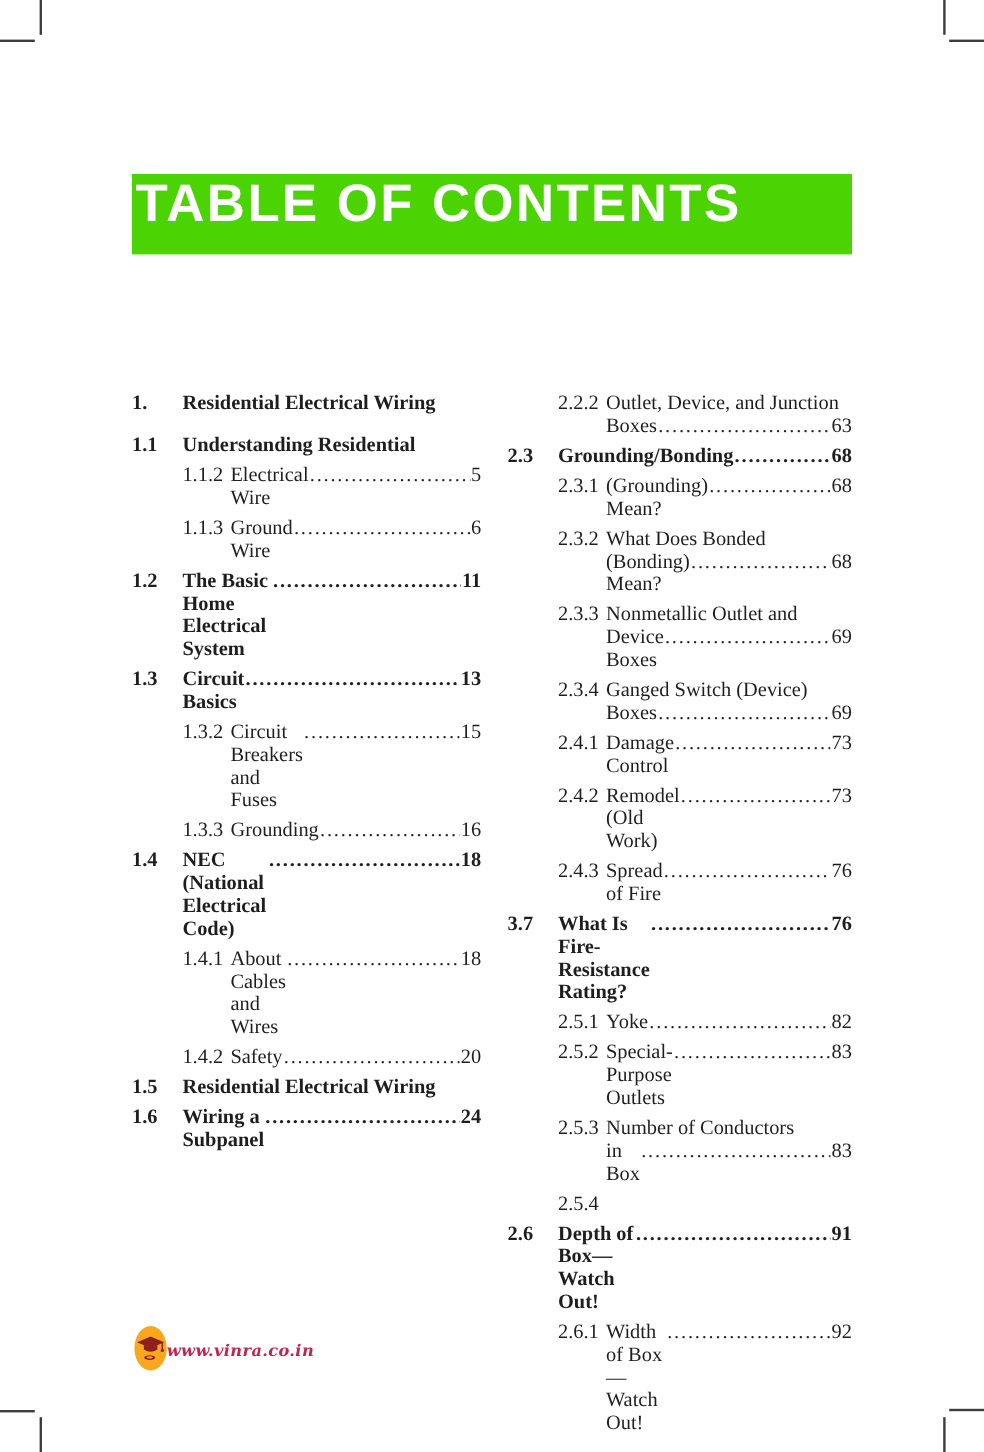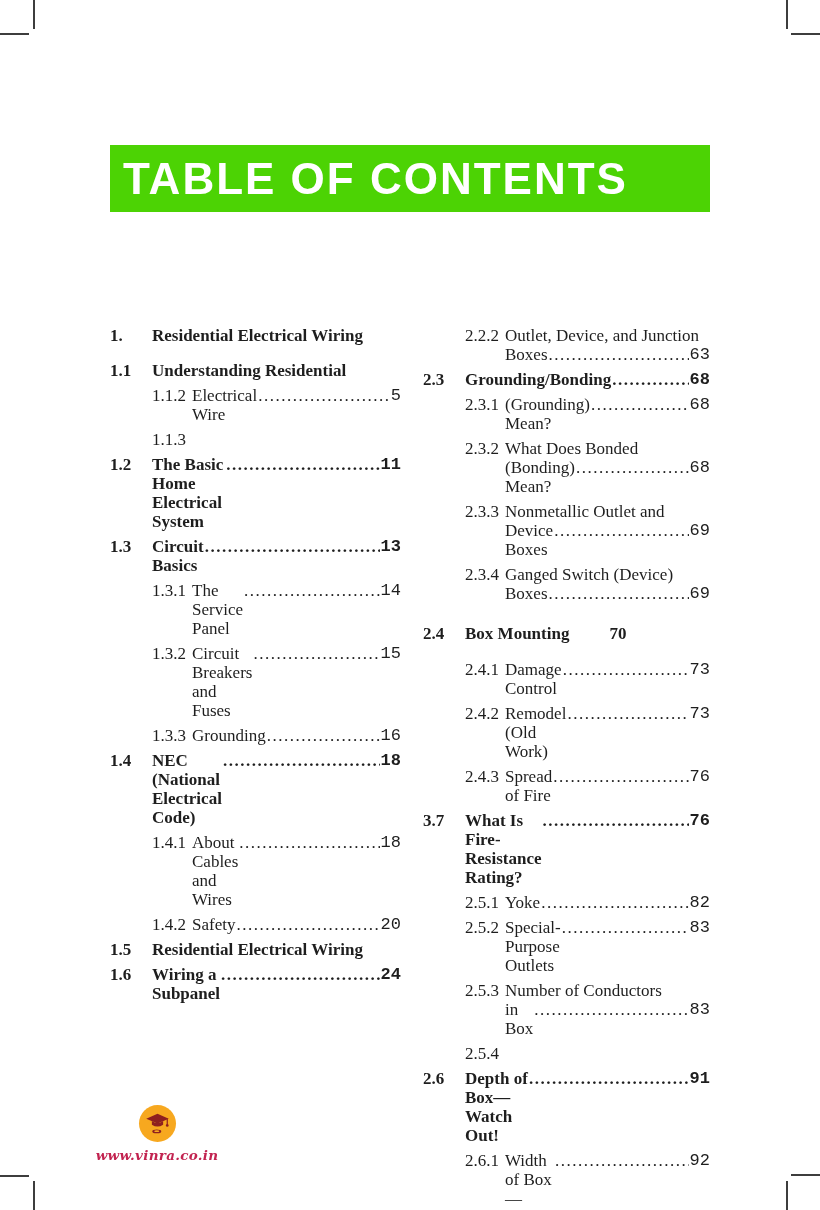--- a/index.html
+++ b/index.html
@@ -12,21 +12,21 @@
   .crop.v { width:2px; height:29px; }
   .crop.h { width:29px; height:2px; }
   .tl-v { left:33px; top:0; }      .tl-h { left:0; top:33px; }
   .tr-v { left:786px; top:0; }     .tr-h { left:791px; top:33px; }
   .bl-h { left:0; top:1175px; }    .bl-v { left:33px; top:1181px; }
   .br-h { left:791px; top:1174px; }.br-v { left:786px; top:1181px; }
 
   
   .banner {
     position:absolute; left:110px; top:145px; width:600px; height:67px;
-    display:flex; align-items:center; padding-left:13px; box-sizing:border-box;
+    display:flex; align-items:flex-start; padding-left:3px; box-sizing:border-box;
   }
   .banner-title {
     font-family:"Liberation Sans", sans-serif; font-weight:700;
     font-size:44px; letter-spacing:2px; color:#ffffff; white-space:nowrap;
   }
 
   
   .toc { position:absolute; left:110px; top:326px; width:600px; display:flex; gap:22px; }
   .toc-col { display:flex; flex-direction:column; }
   .toc-col.left { width:291px; }
@@ -38,26 +38,26 @@
   .entry.lvl2 { font-weight:700; }
   .entry.lvl3 { padding-left:42px; }
   .entry.spaced { margin-top:15px; margin-bottom:17px; }
   .num { flex:0 0 42px; }
   .lvl3 .num { flex:0 0 40px; }
   .ebody { flex:1; min-width:0; display:flex; flex-direction:column; }
   .eline { display:flex; align-items:flex-start; }
   .etxt { white-space:pre-wrap; }
   .leader { flex:1 1 auto; min-width:0; overflow:hidden; white-space:nowrap; margin:0 1px; }
   .leader::after { content:"..........................................................................................."; letter-spacing:1.5px; }
-  .pg { white-space:nowrap;font-family:Liberation Mono, monospace; }
+  .pg { white-space:nowrap; }
   .pg-inline { margin-left:40px; white-space:nowrap; }
 
   
   .logo-wrap { position:absolute; left:112px; top:1105px; width:90px;
-    display:flex; flex-direction:column; align-items:center; }
+    display:flex; flex-direction:row; align-items:center; }
   .logo-circle { width:37px; height:37px; border-radius:50%;
     display:flex; align-items:center; justify-content:center; }
   .site-text { margin-top:5px; font-family:"DejaVu Serif", serif;
     font-style:italic; font-weight:700; font-size:13.5px; letter-spacing:0.3px; }
 </style>
 </head>
 <body>
 
 <div id="page">
 
@@ -97,48 +97,45 @@
           <span class="ebody">
             <span class="eline">
               <span class="etxt">Electrical Wire</span>
               <span class="leader"></span>
               <span class="pg">5</span>
             </span>
           </span>
         </div>
         <div class="entry lvl3">
           <span class="num">1.1.3</span>
+          <span class="ebody">
+            <span class="eline">
+              <span class="etxt">Ground Wire</span>
+              <span class="leader"></span>
+              <span class="pg">6</span>
+            </span>
+          </span>
         </div>
         <div class="entry lvl2">
           <span class="num">1.2</span>
           <span class="ebody">
             <span class="eline">
               <span class="etxt">The Basic Home Electrical System</span>
               <span class="leader"></span>
               <span class="pg">11</span>
             </span>
           </span>
         </div>
         <div class="entry lvl2">
           <span class="num">1.3</span>
           <span class="ebody">
             <span class="eline">
               <span class="etxt">Circuit Basics</span>
               <span class="leader"></span>
               <span class="pg">13</span>
-            </span>
-          </span>
-        </div>
-        <div class="entry lvl3">
-          <span class="num">1.3.1</span>
-          <span class="ebody">
-            <span class="eline">
-              <span class="etxt">The Service Panel</span>
-              <span class="leader"></span>
-              <span class="pg">14</span>
             </span>
           </span>
         </div>
         <div class="entry lvl3">
           <span class="num">1.3.2</span>
           <span class="ebody">
             <span class="eline">
               <span class="etxt">Circuit Breakers and Fuses </span>
               <span class="leader"></span>
               <span class="pg">15</span>
@@ -267,29 +264,20 @@
         <div class="entry lvl3">
           <span class="num">2.3.4</span>
           <span class="ebody">
             <span class="eline">
               <span class="etxt">Ganged Switch (Device)</span>
             </span>
             <span class="eline">
               <span class="etxt">Boxes</span>
               <span class="leader"></span>
               <span class="pg">69</span>
-            </span>
-          </span>
-        </div>
-        <div class="entry lvl2 spaced">
-          <span class="num">2.4</span>
-          <span class="ebody">
-            <span class="eline">
-              <span class="etxt">Box Mounting</span>
-              <span class="pg-inline">70</span>
             </span>
           </span>
         </div>
         <div class="entry lvl3">
           <span class="num">2.4.1</span>
           <span class="ebody">
             <span class="eline">
               <span class="etxt">Damage Control</span>
               <span class="leader"></span>
               <span class="pg">73</span>

